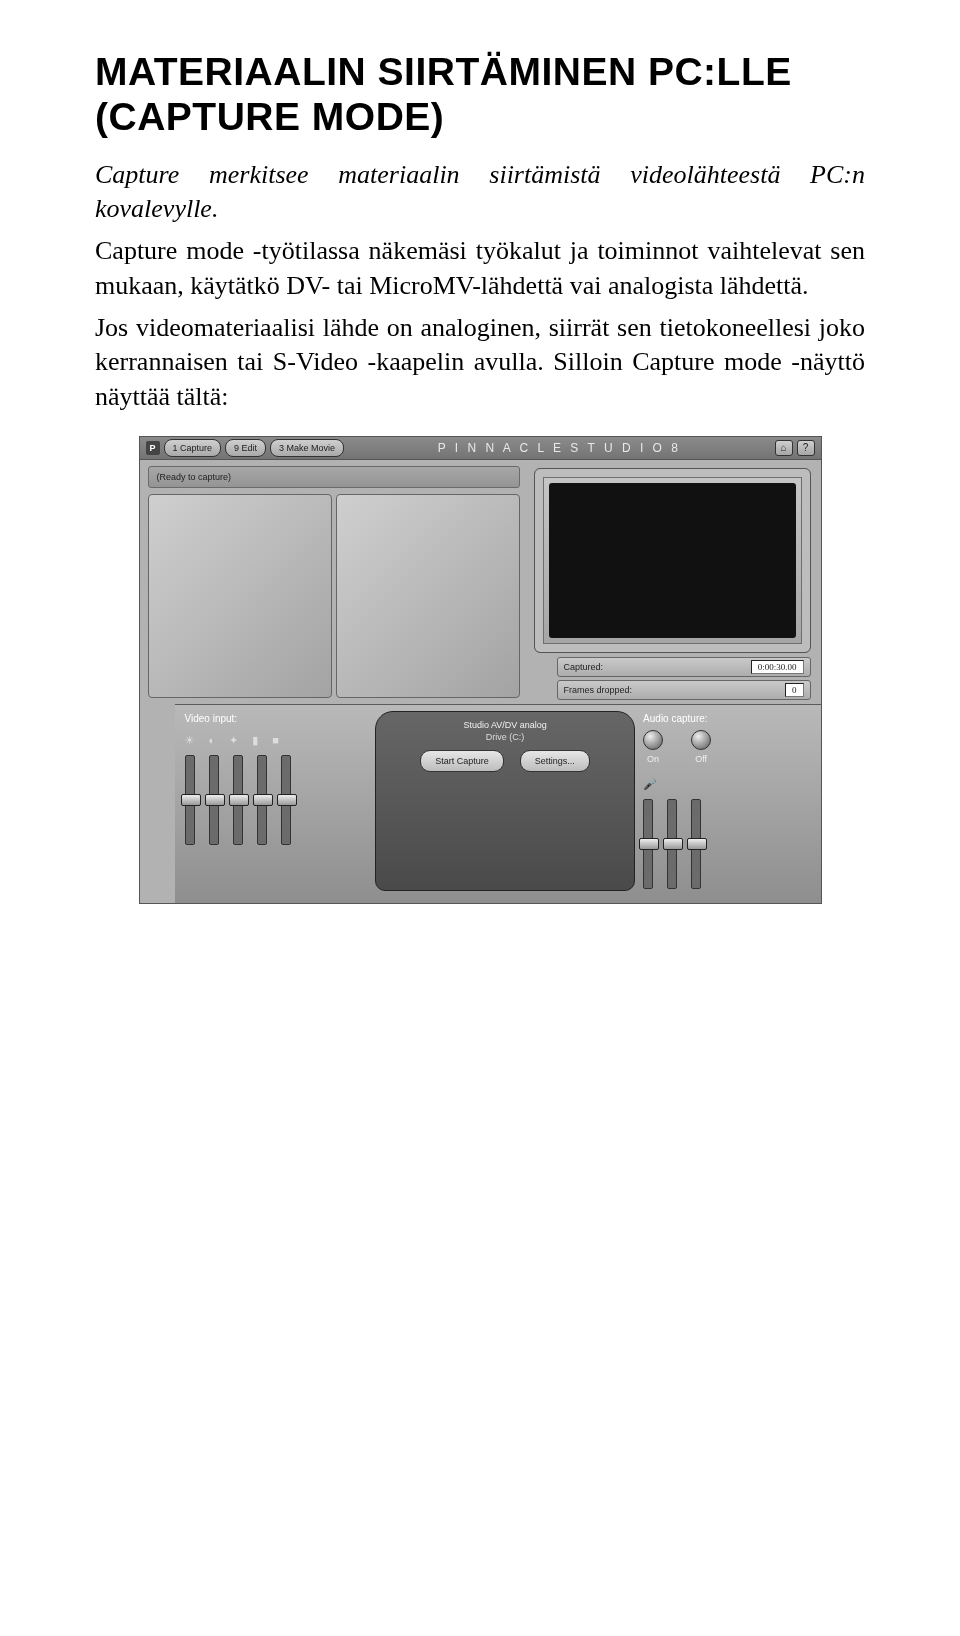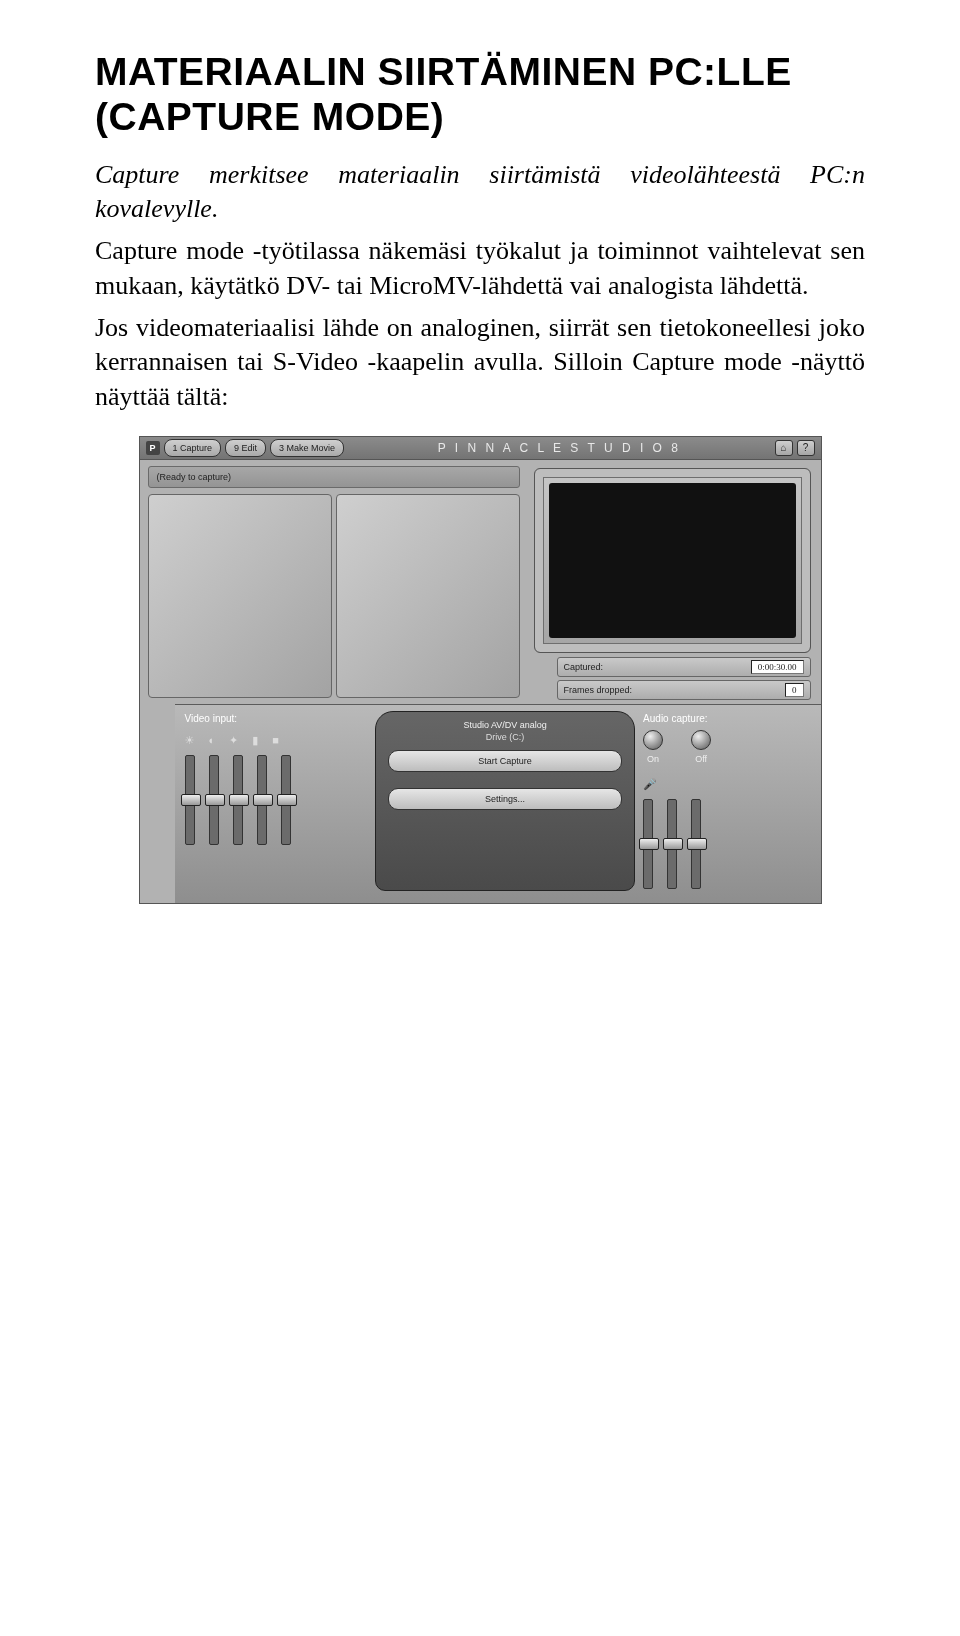--- a/index.html
+++ b/index.html
@@ -202,21 +202,21 @@
     background: conic-gradient(#5a5a5a 0 85deg, #c9c9c9 85deg 360deg);
     border:1px solid #222;
     box-shadow: inset 0 0 6px rgba(0,0,0,0.5);
     flex-shrink:0;
   }
   .stats { flex:1; display:flex; flex-direction:column; gap:4px; }
   .stats .row { display:flex; justify-content:space-between; background:#2e2e2e; border:1px solid #111; padding:2px 6px; border-radius:3px; }
   .stats .row span:last-child { font-weight:bold; color:#fff; }
   .stats .note { background:#2e2e2e; border:1px solid #111; padding:4px 6px; border-radius:3px; font-size:8.5px; line-height:1.25; }
   .stats .note b { font-size:10px; }
-  .device .btns { display:flex; gap:16px; justify-content:center; margin-top:8px;flex-direction:column; }
+  .device .btns { display:flex; gap:16px; justify-content:center; margin-top:8px; }
   .btn {
     height:20px; padding:0 14px;
     background: linear-gradient(#e6e6e6,#bdbdbd);
     border:1px solid #333; border-radius:10px;
     display:flex;align-items:center;justify-content:center;
     font-size:9px;color:#222;
   }
   .audio {
     width: 190px;
     padding: 8px 14px 8px 8px;

